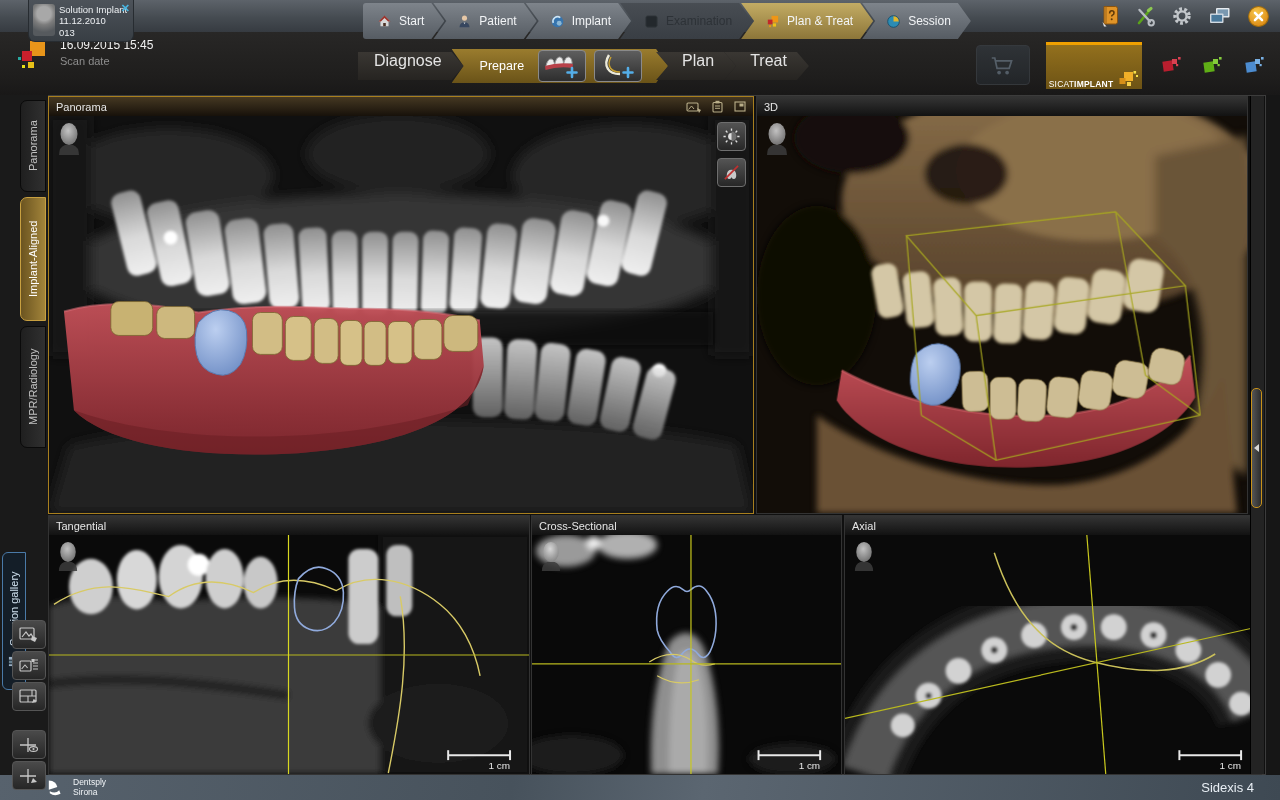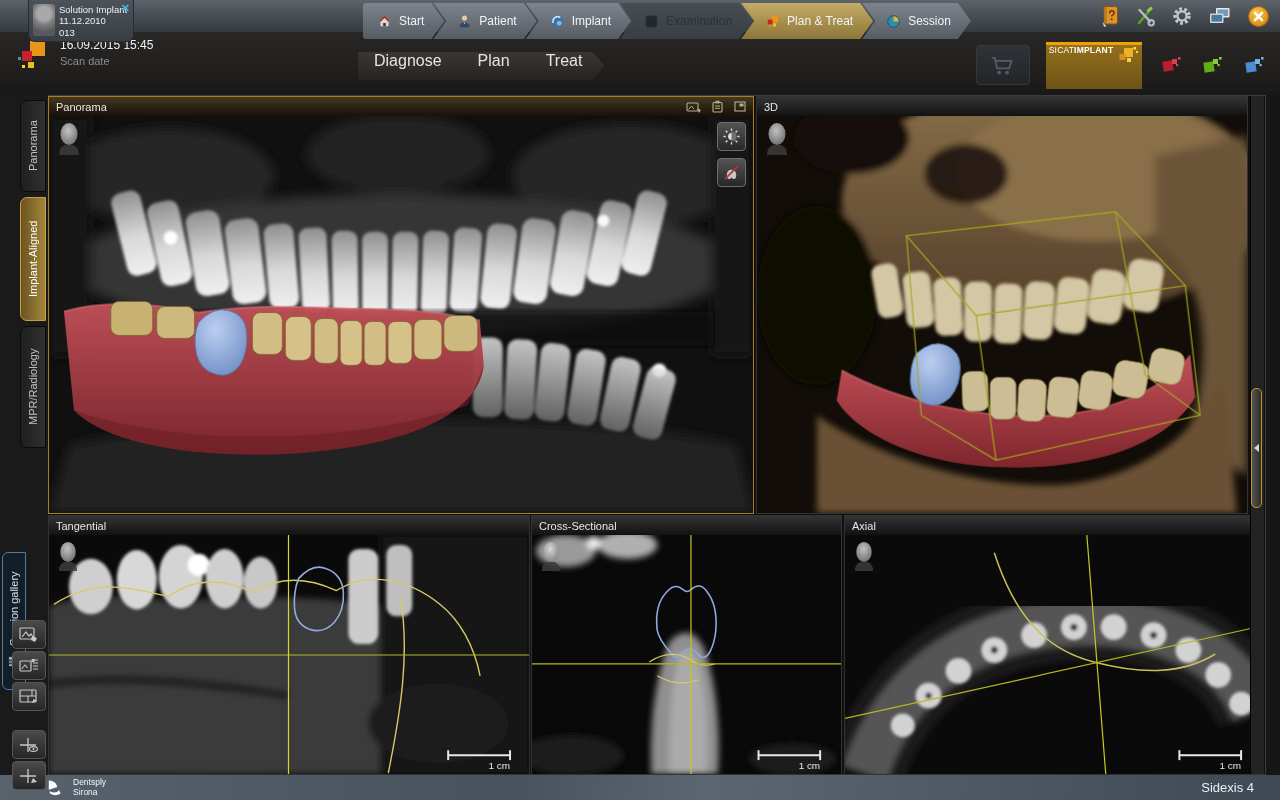--- a/index.html
+++ b/index.html
@@ -48,21 +48,21 @@
         background:linear-gradient(#9a7c2e,#6a5318);
         clip-path:polygon(0 0,calc(100% - 12px) 0,100% 50%,calc(100% - 12px) 100%,0 100%,12px 50%);}
   .stepgroup .lbl{font-size:12.5px;color:#fff;margin-right:6px;}
   .pbtn{width:46px;height:30px;border-radius:4px;border:1px solid #8a8a8a;
         background:linear-gradient(#5e5e5e,#2e2e2e);display:flex;align-items:center;justify-content:center;}
 
   .appbar{position:absolute;right:12px;top:8px;height:50px;display:flex;align-items:center;gap:16px;}
   .cartbtn{width:52px;height:38px;border-radius:4px;border:1px solid #3a3f44;
            background:linear-gradient(#32373c,#24282c);display:flex;align-items:center;justify-content:center;opacity:.8;}
   .sicatbtn{width:96px;height:47px;box-sizing:border-box;border-top:3px solid #f0a000;
-           background:linear-gradient(#93701d,#6d5315);display:flex;align-items:flex-start;justify-content:center;gap:4px;}
+           background:linear-gradient(#93701d,#6d5315);display:flex;align-items:flex-end;justify-content:center;gap:4px;}
   .sicatbtn .t{font-size:8.5px;letter-spacing:.2px;color:#fff;}
   .sicatbtn .t b{font-weight:bold;}
   .appsq{display:flex;align-items:center;justify-content:center;}
 
   
   .workframe{position:absolute;left:44px;top:95px;width:1222px;height:680px;background:#101010;border:1px solid #3c3c3c;box-sizing:border-box;}
   .leftstrip{position:absolute;left:0;top:95px;width:48px;height:680px;background:#1a1a1a;z-index:3;}
   .vtab{position:absolute;left:20px;width:26px;box-sizing:border-box;writing-mode:vertical-rl;transform:rotate(180deg);
         display:flex;align-items:center;justify-content:center;font-size:11px;color:#c2c2c2;
         background:linear-gradient(90deg,#303030,#1f1f1f);border:1px solid #0a0a0a;border-radius:0 7px 7px 0;}
@@ -259,20 +259,39 @@
     <div>
       <div class="dt">16.09.2015 15:45</div>
       <div class="dtl">Scan date</div>
     </div>
   </div>
 
   <div class="steps">
     <div class="step first">
       <span>Diagnose</span>
     </div>
+    <div class="stepgroup">
+      <span class="lbl">Prepare</span>
+      <div class="pbtn">
+        <svg width="38" height="26" viewBox="0 0 38 26">
+            <path d="M3 13 q1.5-7 5-7 q3 0 3.6 6" fill="#ececec" stroke="#9a9a9a"></path>
+            <path d="M11.6 12 q1.5-8 5-8 q3.4 0 4 7" fill="#ececec" stroke="#9a9a9a"></path>
+            <path d="M20.6 11 q1.5-7 4.8-7 q3.2 0 3.8 6.5" fill="#ececec" stroke="#9a9a9a"></path>
+            <path d="M2 13 q13-4 28-2 l-.5 4 q-14-2-27 2 z" fill="#b84048"></path>
+            <path d="M29 15 v9 M24.5 19.5 h9" stroke="#54aee8" stroke-width="2.6" stroke-linecap="round"></path>
+          </svg>
+      </div>
+      <div class="pbtn">
+        <svg width="38" height="26" viewBox="0 0 38 26">
+            <path d="M10 2 q-5 8-1 14 q3 5 12 5" fill="none" stroke="#eceada" stroke-width="2.4"></path>
+            <path d="M12 4 q-3.6 6.5-.6 11 q2.6 4 9.6 4" fill="none" stroke="#c8a030" stroke-width="1.4"></path>
+            <path d="M29 15 v9 M24.5 19.5 h9" stroke="#54aee8" stroke-width="2.6" stroke-linecap="round"></path>
+          </svg>
+      </div>
+    </div>
     <div class="step">
       <span>Plan</span>
     </div>
     <div class="step">
       <span>Treat</span>
     </div>
   </div>
 
   <div class="appbar">
     <div class="cartbtn">

